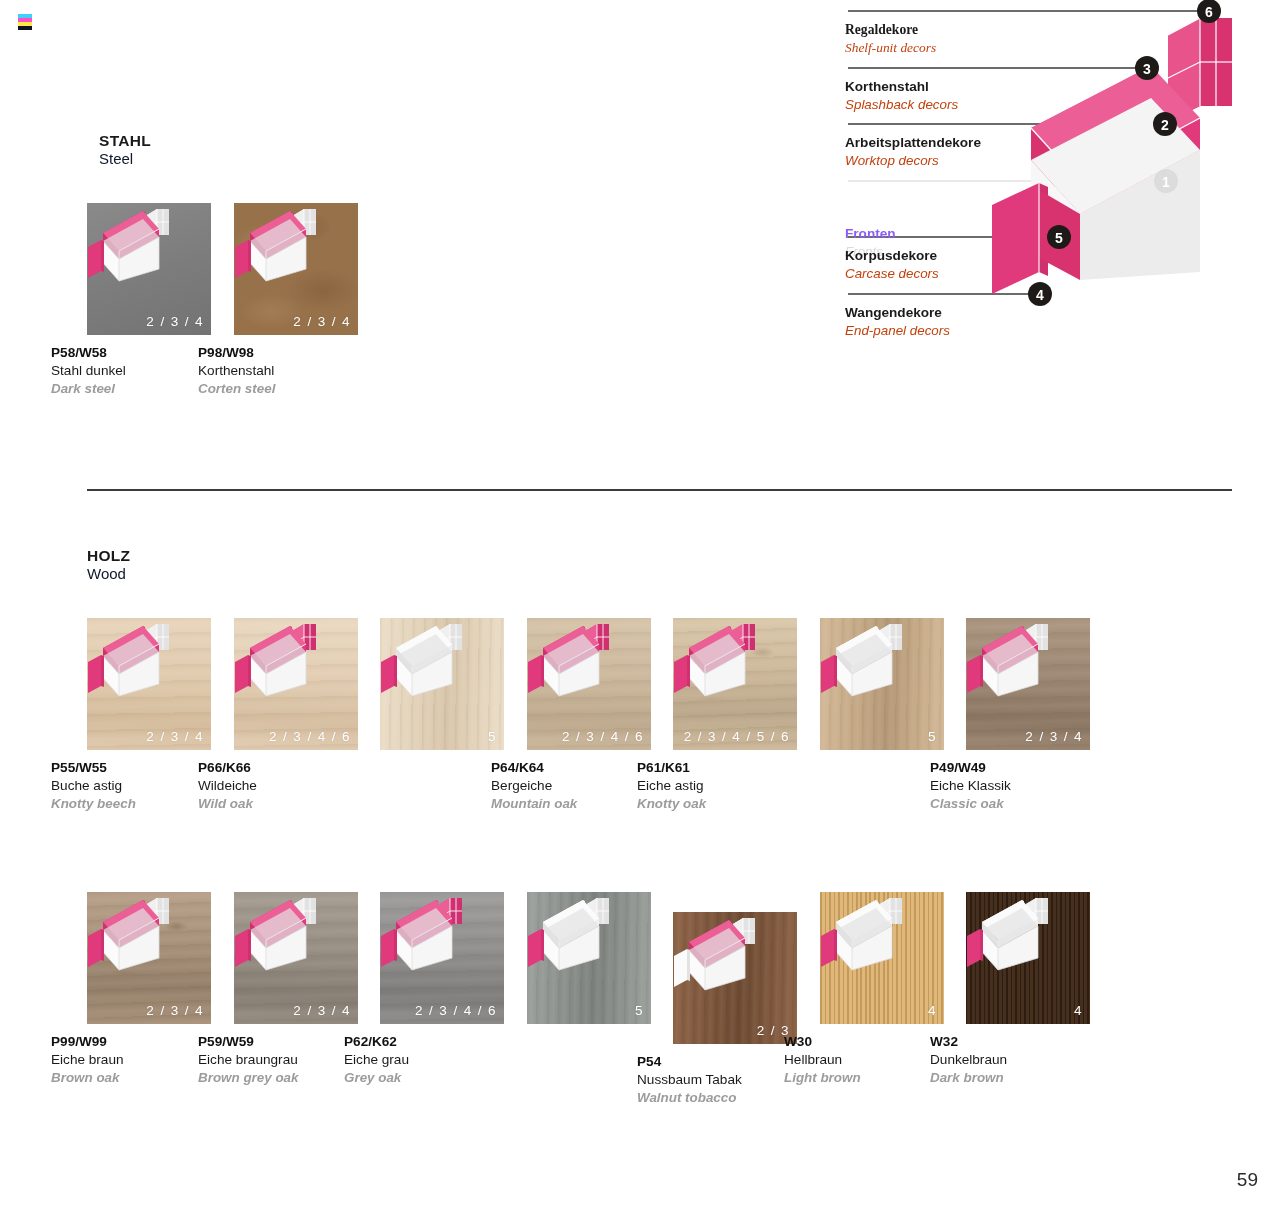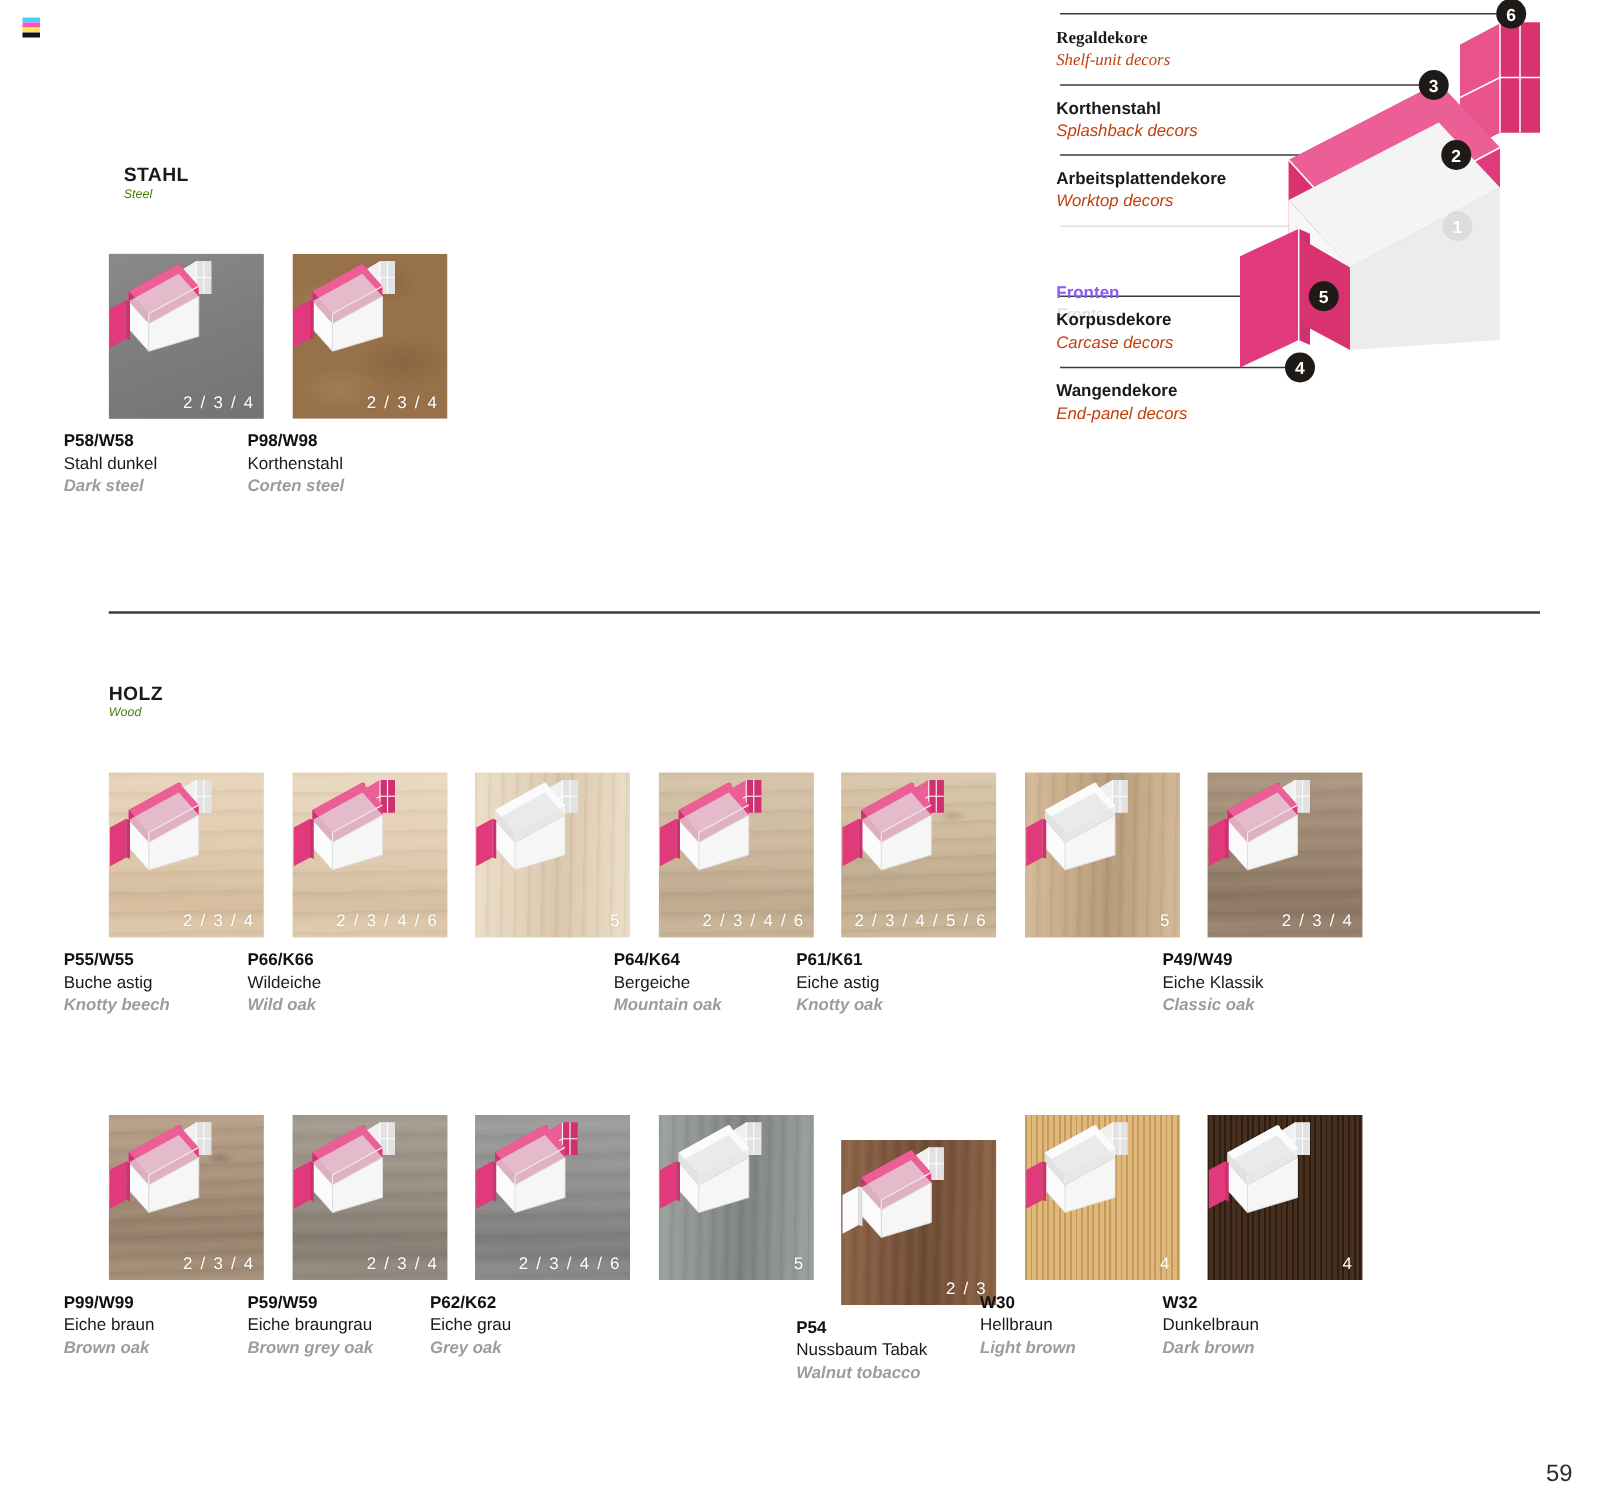--- a/index.html
+++ b/index.html
@@ -18,21 +18,21 @@
   
   .regbar {
     position: absolute; left: 18px; top: 14px;
     width: 14px; height: 16px;
     display: flex; flex-direction: column;
   }
   .regbar i { display:block; flex:1 1 0; }
 
   
   .cat-de { font-size: 15.5px; font-weight: bold; letter-spacing: .3px; color:#1a1a1a; line-height:1.25; }
-  .cat-en { font-size: 10px; font-style: italic; color:#4d7c0f; line-height:1.25; }
+  .cat-en { font-size: 15px; color:#0f172a; line-height:1.25; }
 
   
   .legend { position:absolute; left:845px; top:8px; width:430px; height:345px; }
   .legend-row { position:absolute; left:0; }
   .legend-de { font-size:13.6px; font-weight:bold; color:#1a1a1a; line-height:1.3; white-space:nowrap;}
   .legend-en { font-size:13.4px; font-style:italic; color:#c2410c; line-height:1.3; white-space:nowrap;}
   .legend-de.muted { color:#8b5cf6;margin-top:34px; }
   .legend-en.muted { color:#dadada; }
 
   .legend-svg { position:absolute; left:800px; top:0; width:480px; height:360px; }

